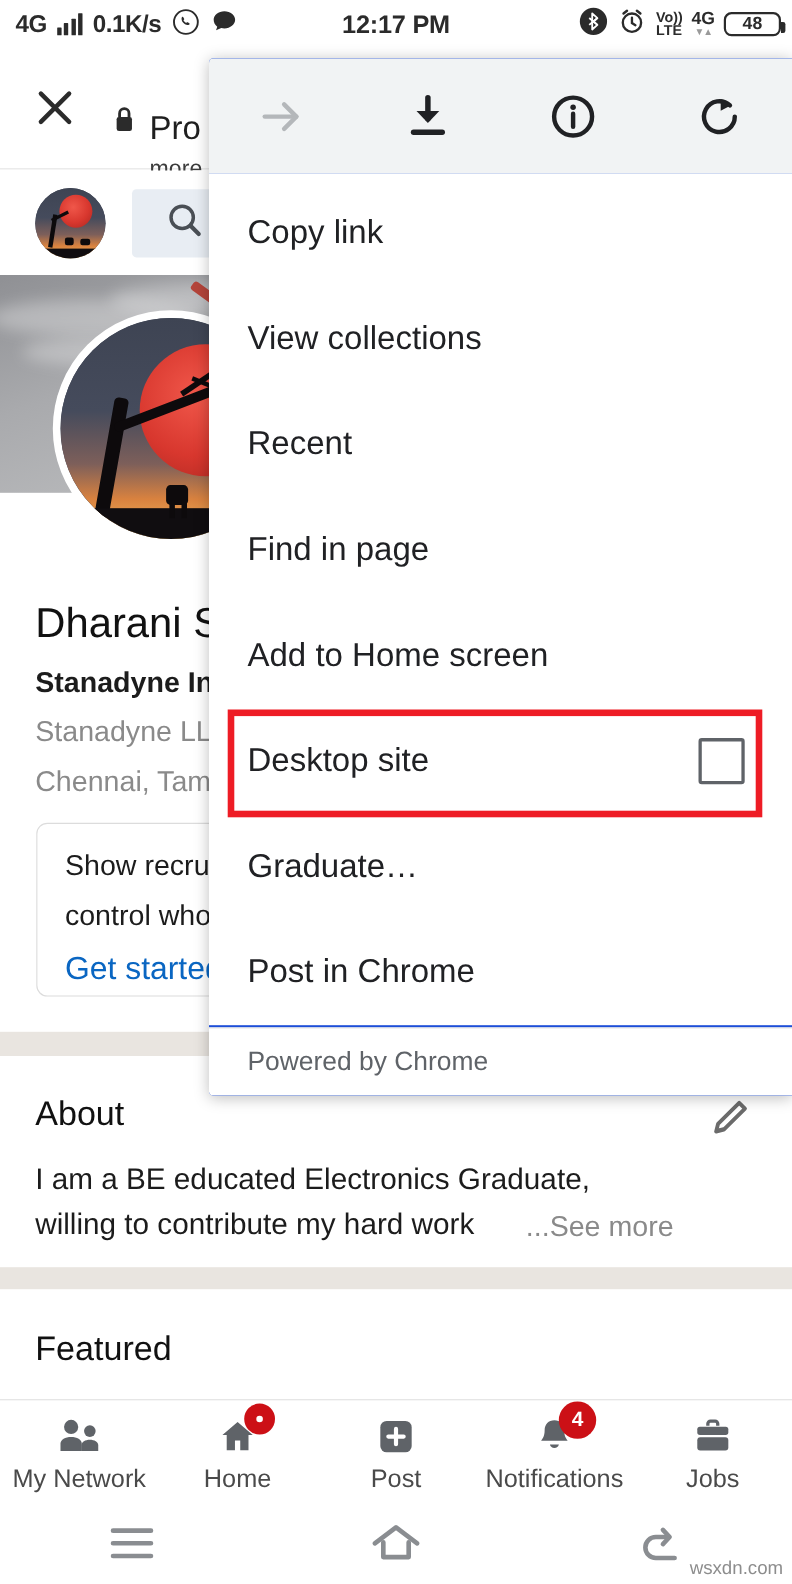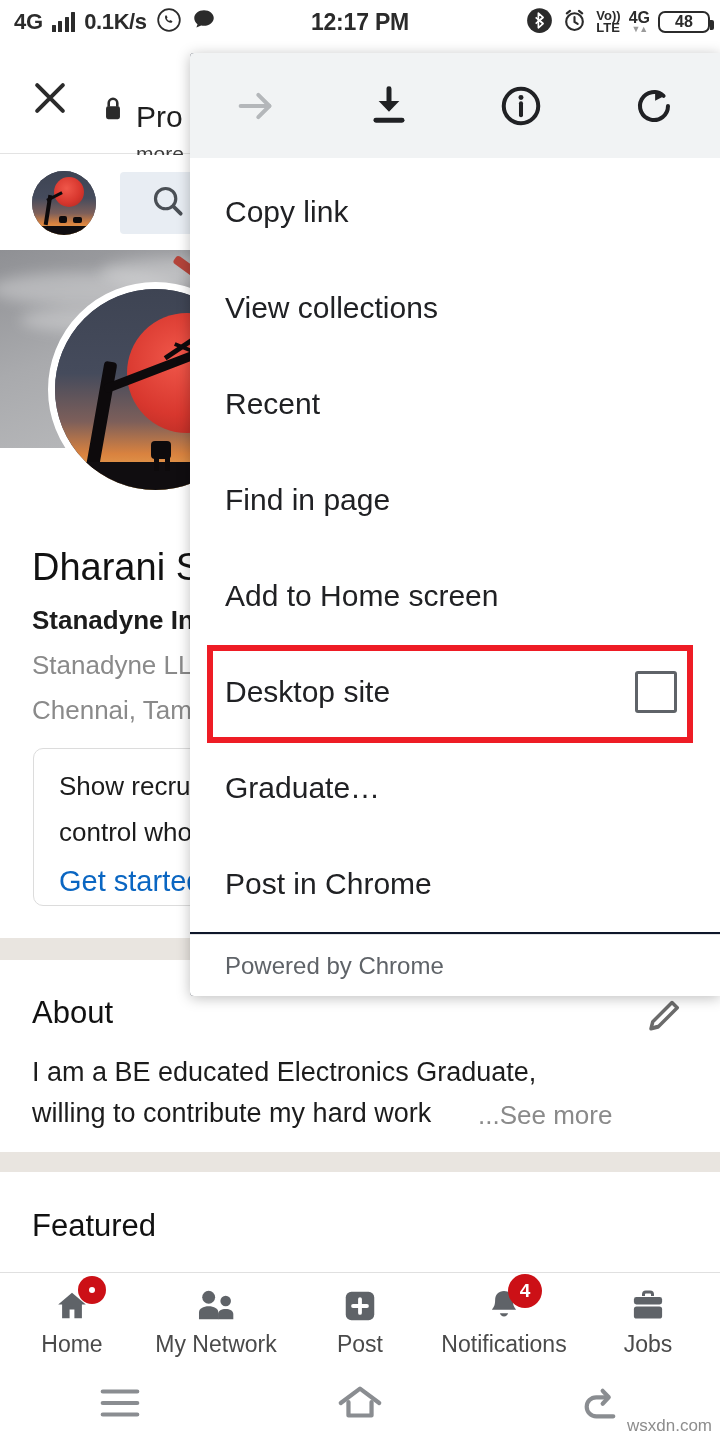--- a/index.html
+++ b/index.html
@@ -126,21 +126,21 @@
 
   
   .and-nav { position:absolute; left:0; top:1370px; width:720px; height:70px;
     background:#fff; display:flex; align-items:center; }
   .and-nav .n { flex:1; display:flex; align-items:center; justify-content:center; }
   .watermark { position:absolute; right:8px; bottom:4px; font-size:17px; color:#8d8d8d;
     font-family:"Liberation Sans", sans-serif; }
 
   
   .menu { position:absolute; left:190px; top:53px; width:530px; height:943px;
-    background:#0f172a; border-radius:4px 0 0 4px;
+    background:#1d4ed8; border-radius:4px 0 0 4px;
     box-shadow:0 2px 14px rgba(0,0,0,.26); overflow:hidden; }
   .menu-icons { height:105px; background:#f1f3f4; display:flex; align-items:center; }
   .menu-icons .mi { flex:1; display:flex; align-items:center; justify-content:center; }
   .menu-list { background:#fff; padding-top:6px; }
   .menu-item { height:96px; display:flex; align-items:center; padding-left:35px;
     font-size:30px; color:#202124; position:relative; }
   .menu-item .chk { position:absolute; right:43px; width:42px; height:42px;
     border:3px solid #5f6368; border-radius:3px; }
   .menu-footer { position:absolute; left:0; bottom:0; width:530px; height:62px;
     border-top:1px solid #e4e4e4; display:flex; align-items:center; padding-left:35px;
@@ -293,37 +293,37 @@
   <div class="about-l2">willing to contribute my hard work</div>
   <div class="about-more">...See more</div>
 
   <div class="band" style="top:1152px;height:20px;"></div>
 
   <div class="feat-h">Featured</div>
 
   <div class="li-nav">
     <div class="tab">
       <span class="ico">
-        <svg width="40" height="36" viewBox="0 0 24 24">
-            <path d="M12 3.2L2.8 11h2.6v9.2h5V14.4h3.2v5.8h5V11h2.6L12 3.2z" fill="#5f6368"></path>
-          </svg>
-        <span class="badge dot"></span>
-      </span>
-      <span class="lbl">Home</span>
-    </div>
-    <div class="tab">
-      <span class="ico">
         <svg width="44" height="36" viewBox="0 0 30 24">
             <circle cx="10" cy="6" r="4.4" fill="#5f6368"></circle>
             <path d="M3.4 21v-4.6c0-2.6 3-4.2 6.6-4.2s6.6 1.6 6.6 4.2V21z" fill="#5f6368"></path>
             <circle cx="21.6" cy="8.6" r="3.6" fill="#5f6368"></circle>
             <path d="M16.4 21v-3.6c0-2.1 2.4-3.4 5.2-3.4s5.2 1.3 5.2 3.4V21z" fill="#5f6368"></path>
           </svg>
       </span>
       <span class="lbl">My Network</span>
+    </div>
+    <div class="tab">
+      <span class="ico">
+        <svg width="40" height="36" viewBox="0 0 24 24">
+            <path d="M12 3.2L2.8 11h2.6v9.2h5V14.4h3.2v5.8h5V11h2.6L12 3.2z" fill="#5f6368"></path>
+          </svg>
+        <span class="badge dot"></span>
+      </span>
+      <span class="lbl">Home</span>
     </div>
     <div class="tab">
       <span class="ico">
         <svg width="38" height="38" viewBox="0 0 24 24">
             <rect x="3" y="3" width="18" height="18" rx="3.6" fill="#5f6368"></rect>
             <path d="M12 7.6v8.8M7.6 12h8.8" stroke="#fff" stroke-width="2.4" stroke-linecap="round"></path>
           </svg>
       </span>
       <span class="lbl">Post</span>
     </div>

